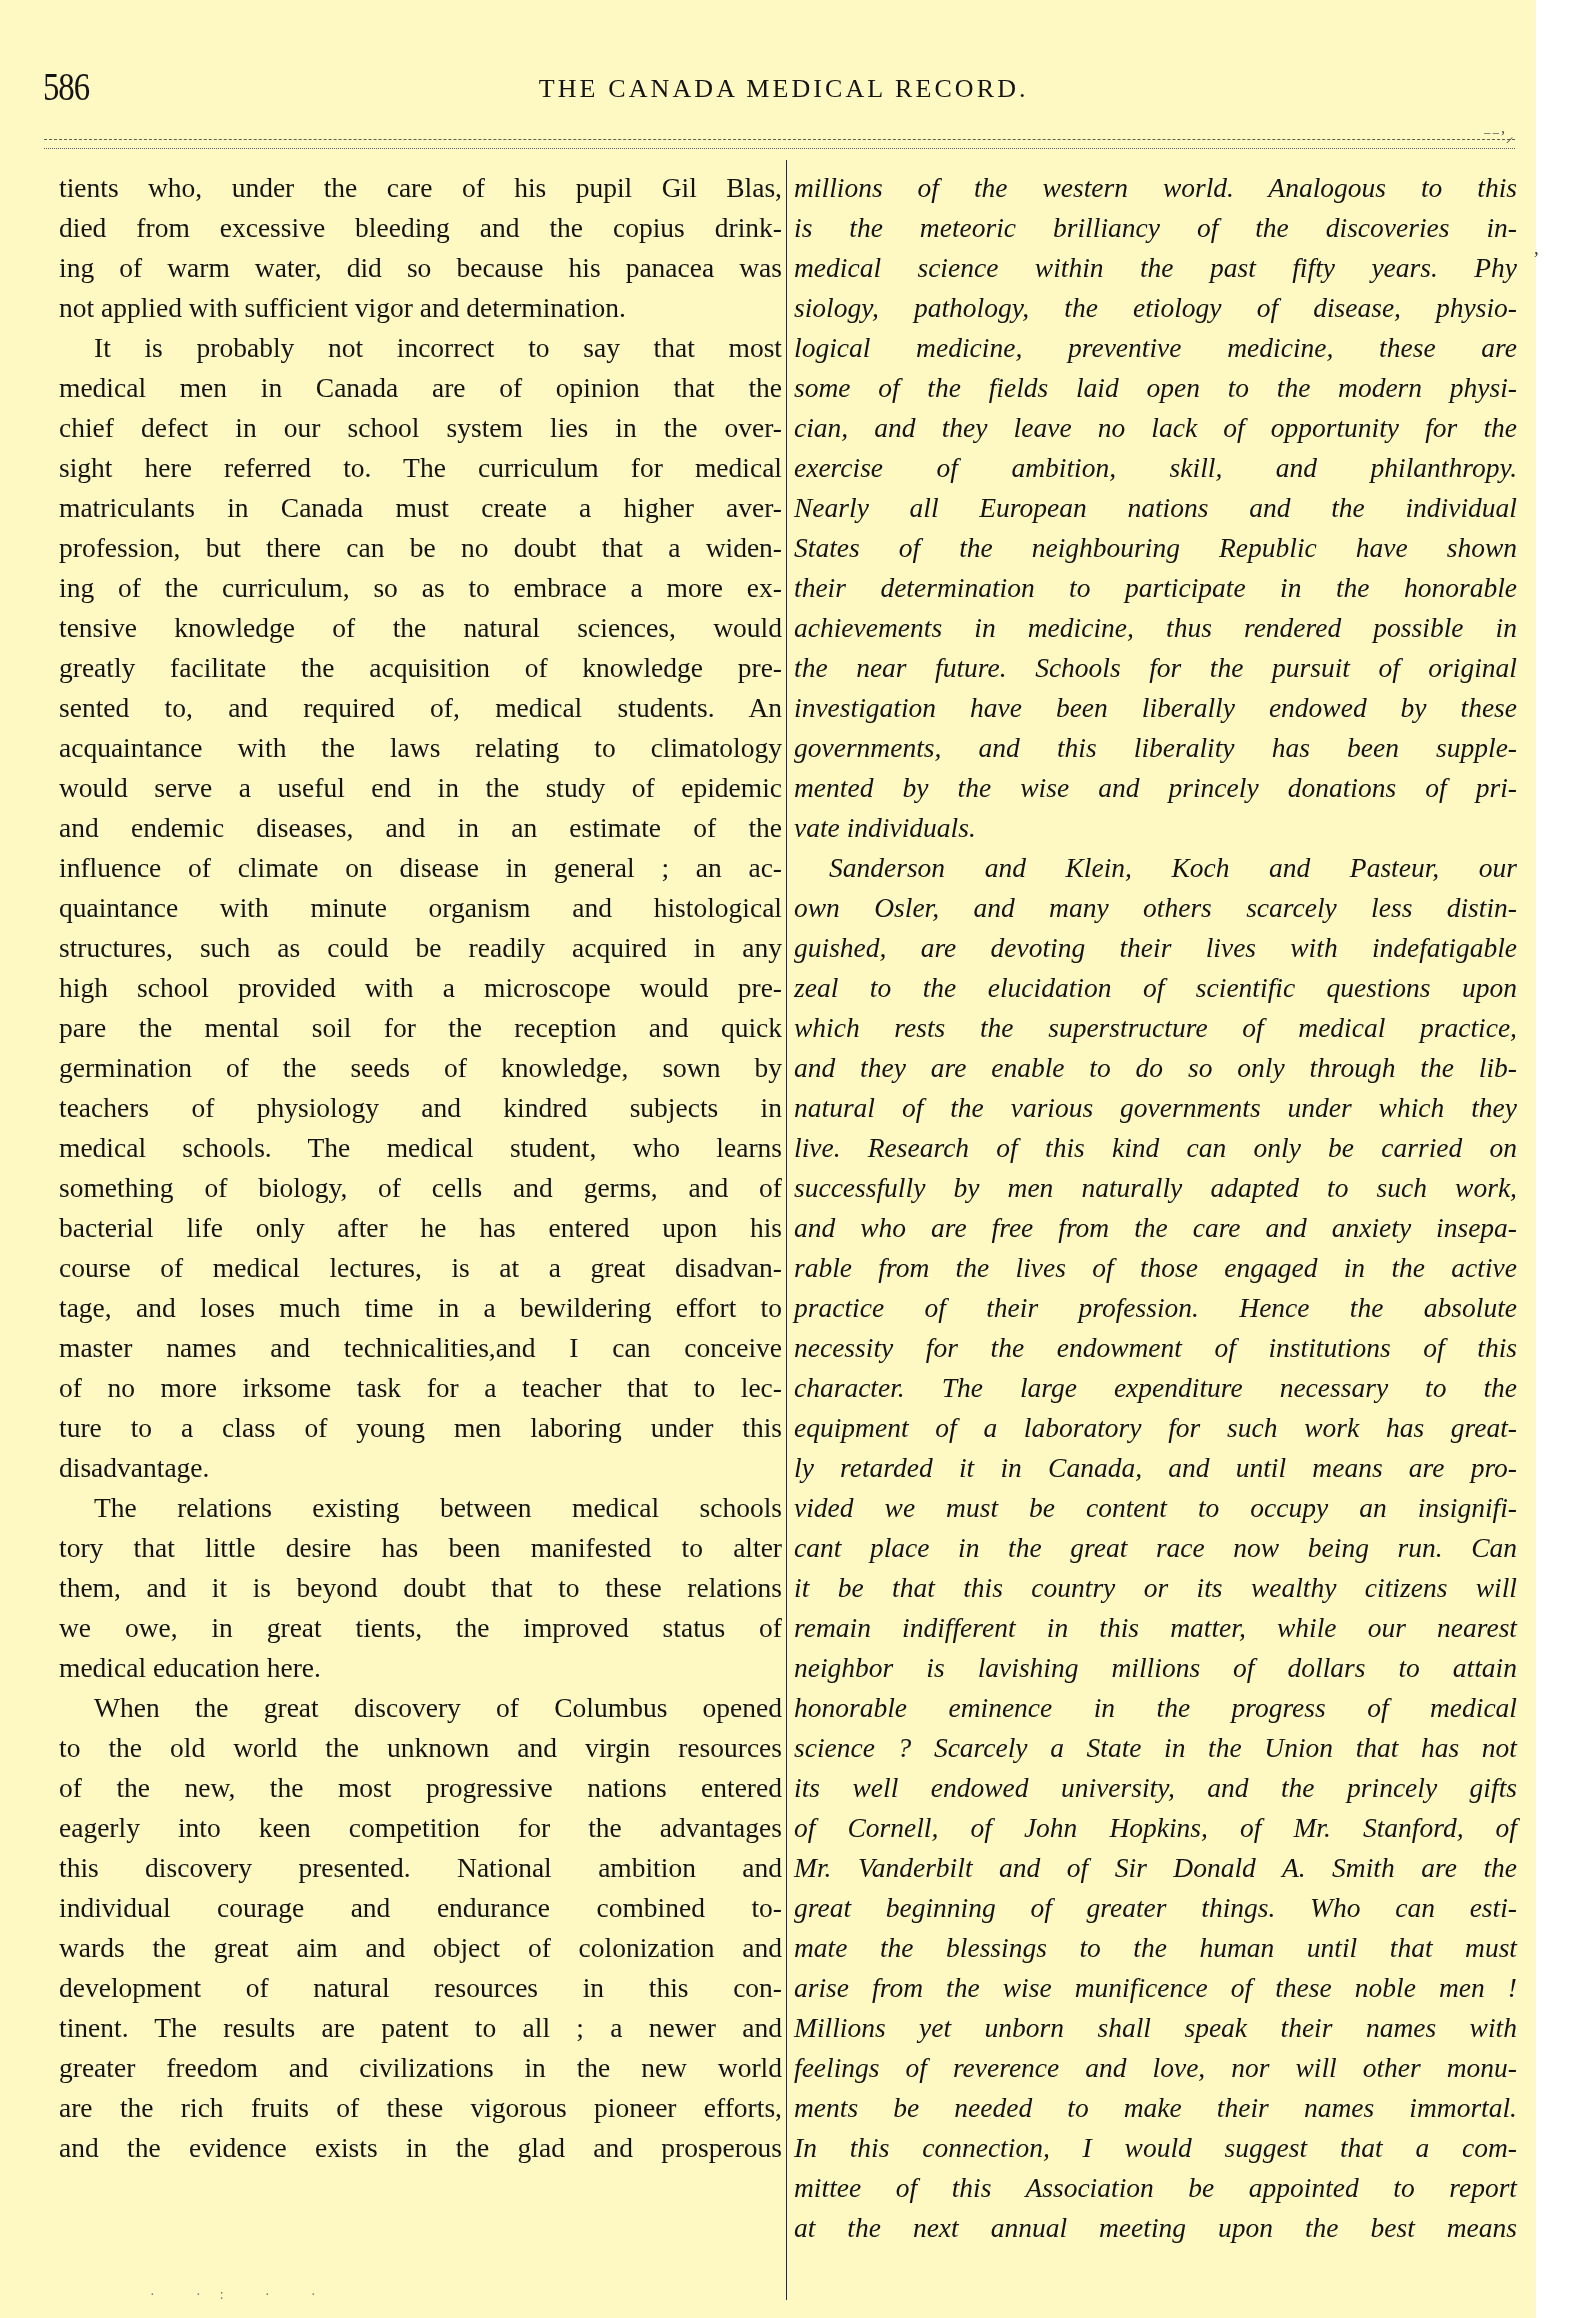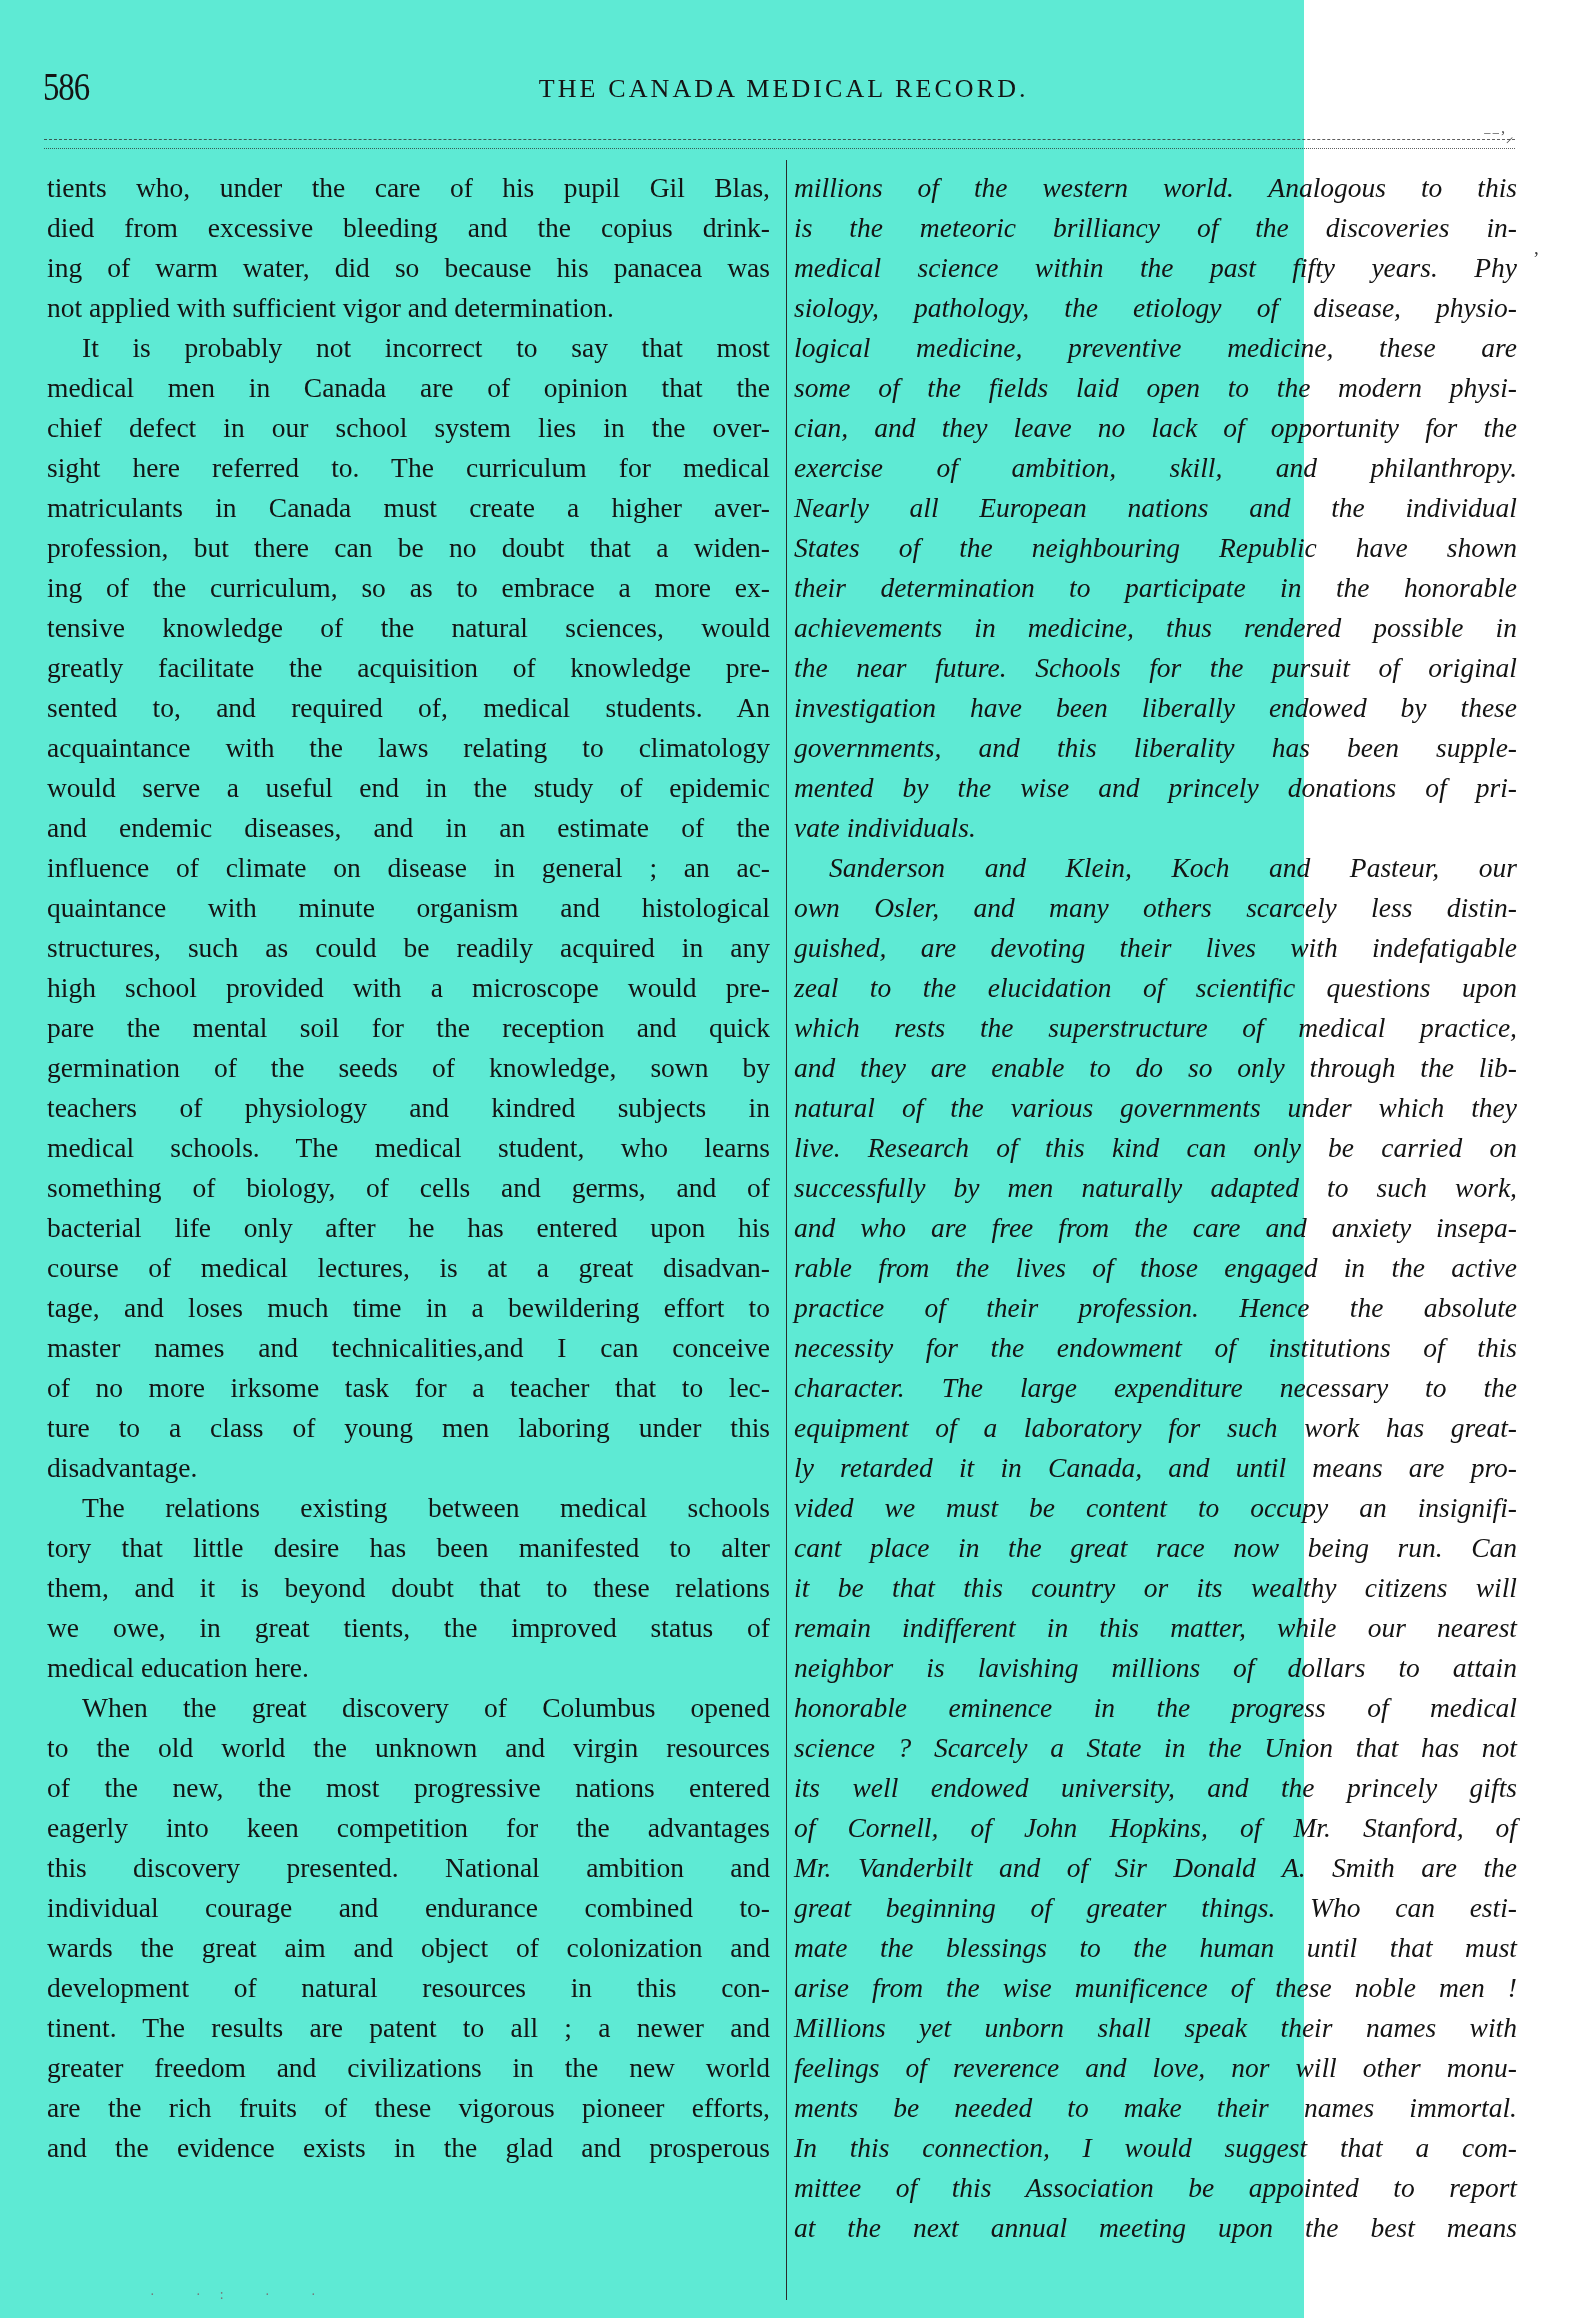--- a/index.html
+++ b/index.html
@@ -1,31 +1,31 @@
 <!DOCTYPE html>
 <html style="font-size:10px"><head>
 <meta charset="utf-8">
 <style>
   html, body { margin:0; padding:0; background:#ffffff; }
   body { width:1580px; height:2319px; position:relative; overflow:hidden;
          font-family:"Liberation Serif","DejaVu Serif",serif; color:#141414; }
-  .page { position:absolute; left:0; top:0; width:1304px; height:2319px; background:#5eead4; }
+  .page { position:absolute; left:0; top:0; width:1536px; height:2319px; background:#fef9c3; }
   .folio { position:absolute; left:43px; top:63px; font-size:40px; letter-spacing:-1.3px;
            transform:scaleX(0.82); transform-origin:left top; }
   .running-head { position:absolute; left:0; width:1580px; top:74px; text-align:center;
            font-size:26px; letter-spacing:3.1px; }
   .running-head span { display:inline-block; transform:translateX(-6.3px); }
   .corner-mark { position:absolute; left:1483px; top:125px; font-size:16.3px; color:#555; }
   .rule { position:absolute; height:0; border-top:1.9px dashed #2a2a2a; }
   .rule.r1 { left:44px; width:1471px; top:139px; opacity:.75; }
   .rule.r2 { left:44px; width:1471px; top:148px; opacity:.75; border-top-style:dotted; }
   .col-divider { position:absolute; left:786px; top:160px; height:2140px; width:0;
            border-left:1.9px solid #2b2b2b; }
   .column { position:absolute; top:168px; width:723px; }
-  .column.left { left:47px; }
+  .column.left { left:59px; }
   .column.right { left:794px;font-style:italic; }
   .line { display:block; height:40px; line-height:40px; font-size:27.5px;
           text-align:justify; text-align-last:justify; white-space:nowrap; overflow:visible; }
   .line.last { text-align-last:left; }
   .line.indent { padding-left:35px; }
   .line .t { display:inline-block; width:100%; text-align:justify; text-align-last:justify; }
   .line.last .t { text-align-last:left; }
   .specks { position:absolute; left:150px; top:2287px; font-size:13.8px; color:#777; letter-spacing:19px; }
   .edge-mark { position:absolute; left:1534px; top:237px; font-size:19px; color:#333; }
 </style>

